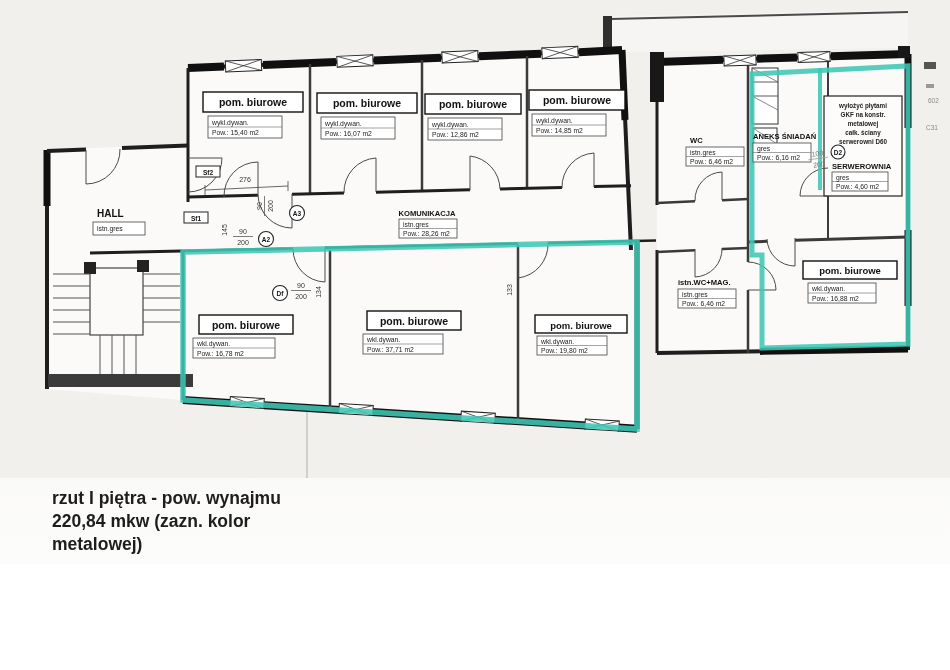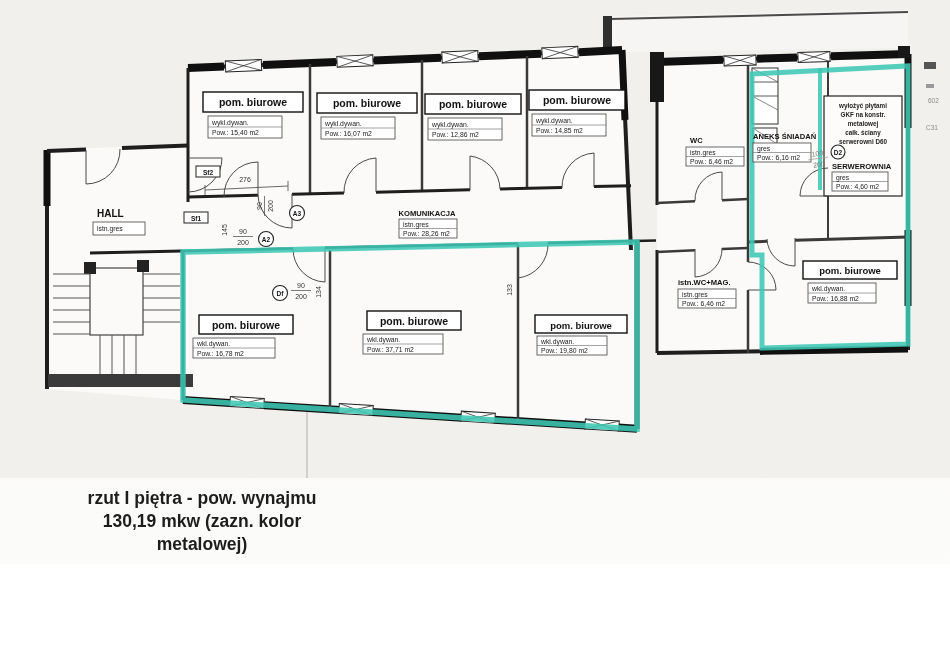--- a/index.html
+++ b/index.html
@@ -28,21 +28,21 @@
   .t-note{font-size:6.3px;font-weight:bold;fill:#222;}
   .t-mark{font-size:6.5px;font-weight:bold;fill:#111;}
   .t-art{font-size:6.5px;fill:#8a8a8a;}
   .mcirc{fill:#fff;stroke:#222;stroke-width:1.1;}
   .mrect{fill:#fff;stroke:#222;stroke-width:1;}
   .win{fill:#fff;stroke:#222;stroke-width:1;}
   .winx{stroke:#333;stroke-width:.8;}
   .tread{stroke:#555;stroke-width:1;}
 
   #caption{
-    position:absolute;left:52px;top:487px;width:300px;text-align:center;
+    position:absolute;left:52px;top:487px;width:300px;
     font-size:17.5px;font-weight:bold;color:#1d1d1d;line-height:1.3;
   }
   #besthouse{position:absolute;left:0;top:522px;width:214px;}
   #bh-house{position:absolute;left:30px;top:4px;}
   #bh-title{
     position:absolute;left:4px;top:88px;width:206px;text-align:center;
     font-family:"Liberation Serif",serif;font-weight:bold;font-size:30px;
     color:#3b4049;letter-spacing:1px;white-space:nowrap;
   }
   #bh-sub{
@@ -434,21 +434,21 @@
     <rect x="924" y="62" width="12" height="7" fill="#555"></rect>
     <rect x="926" y="84" width="8" height="4" fill="#999"></rect>
     <text class="t-art" x="928" y="103">602</text>
     <text class="t-art" x="926" y="130">C31</text>
   </g>
 </svg>
 
 
 <div id="caption">
   <div>rzut I piętra - pow. wynajmu</div>
-  <div>130,19 mkw (zazn. kolor</div>
+  <div>220,84 mkw (zazn. kolor</div>
   <div>metalowej)</div>
 </div>
 
 
 
 
 <div id="krn">
   <svg width="22" height="24" viewBox="0 0 22 24">
     <path d="M2,11 L11,2 L20,11 L20,22 L2,22 Z" fill="#eead3f" stroke="#b5790f" stroke-width="1.5"></path>
     <rect x="8" y="13" width="6" height="9" fill="#fdf3da"></rect>

